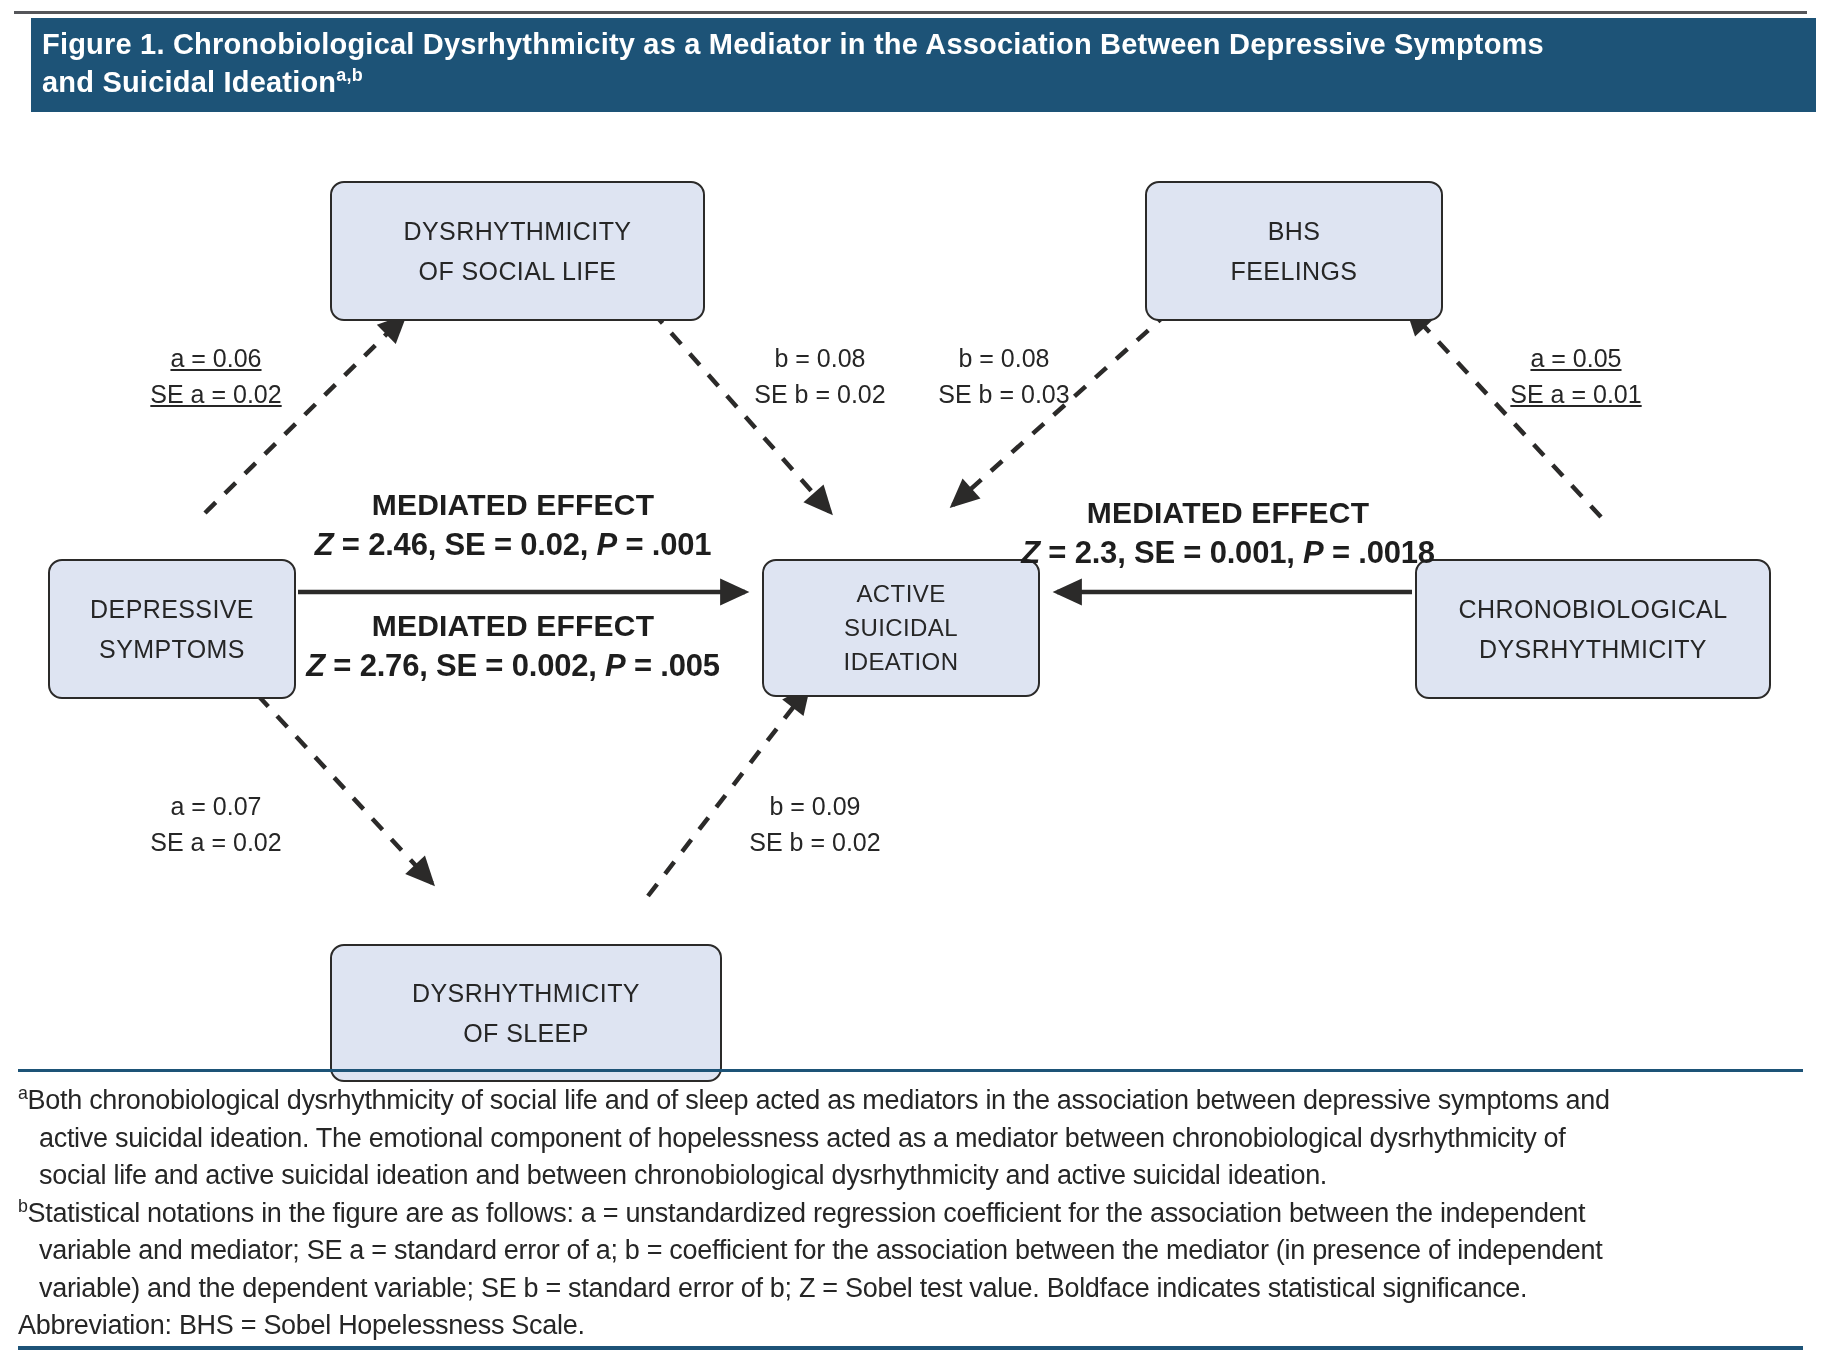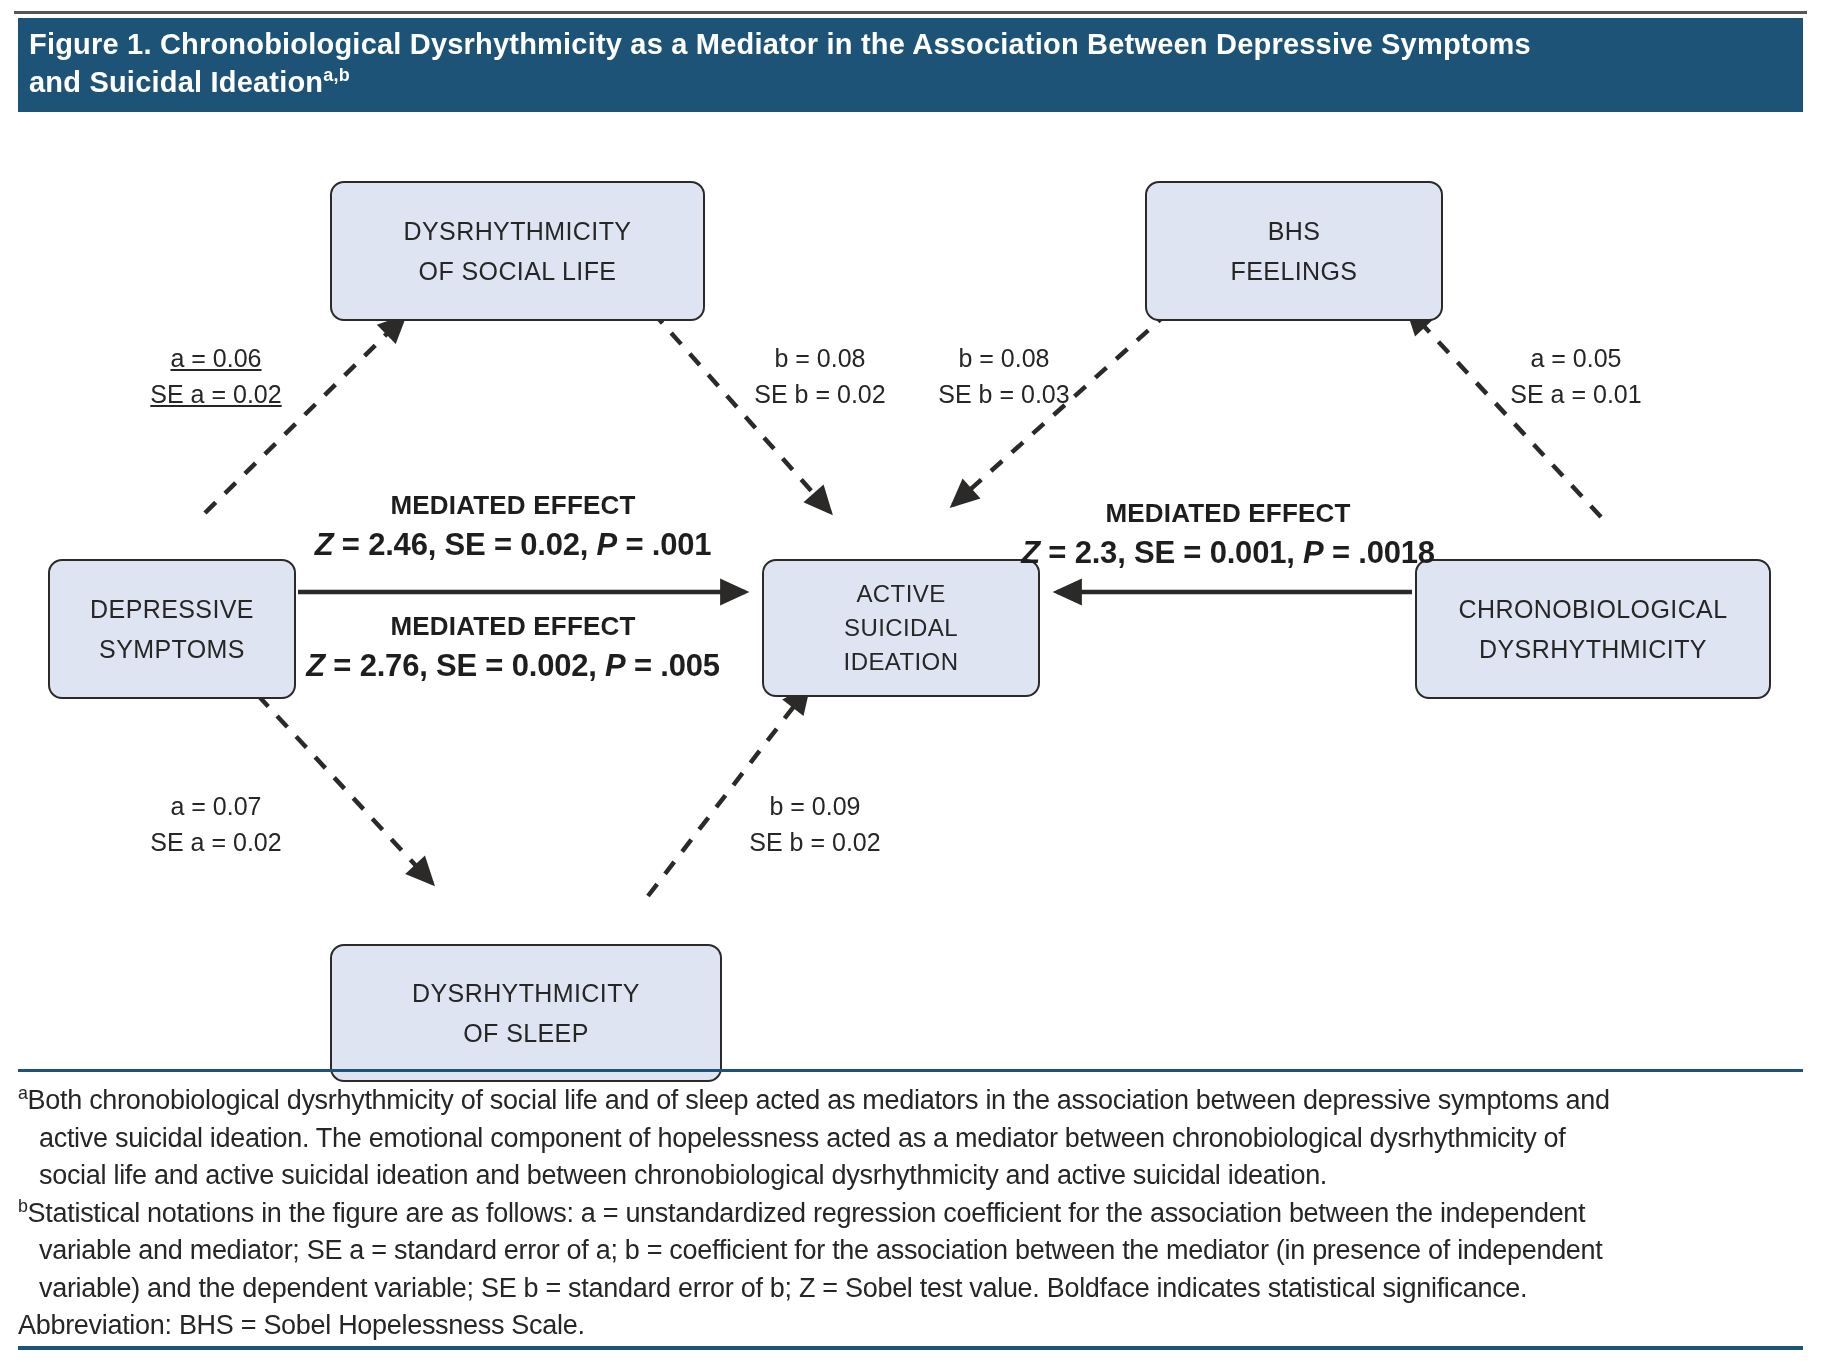--- a/index.html
+++ b/index.html
@@ -10,21 +10,21 @@
     background: #ffffff;
     font-family: "Liberation Sans", sans-serif;
     color: #2b2a29;
     overflow: hidden;
   }
   .top-rule {
     position: absolute; left: 14px; top: 11px;
     width: 1793px; height: 3px; background: #55565a;
   }
   .title-bar {
-    position: absolute; left: 18px; top: 18px;
+    position: absolute; left: 31px; top: 18px;
     width: 1785px; height: 94px;
     background: #1d5377;
     color: #ffffff;
     box-sizing: border-box;
     padding: 7px 0 0 11px;
     font-weight: bold;
     font-size: 29px;
     line-height: 38px;
     letter-spacing: 0.2px;
   }
@@ -64,33 +64,33 @@
     position: absolute;
     transform: translateX(-50%);
     text-align: center;
     font-size: 25px; line-height: 36px;
     color: #262626;
     white-space: nowrap;
   }
   #pl-a-social { left: 216px;  top: 340px; text-decoration: underline; }
   #pl-b-social { left: 820px;  top: 340px; }
   #pl-b-bhs    { left: 1004px; top: 340px; }
-  #pl-a-bhs    { left: 1576px; top: 340px; }
+  #pl-a-bhs    { left: 1576px; top: 340px; text-decoration: underline; }
   #pl-a-sleep  { left: 216px;  top: 788px; }
   #pl-b-sleep  { left: 815px;  top: 788px; }
 
   .meffect {
     position: absolute;
     transform: translateX(-50%);
     text-align: center;
     font-weight: bold;
     color: #1e1e1e;
     white-space: nowrap;
   }
-  .meffect .head { font-size: 26px; line-height: 40px; letter-spacing: 0.2px; }
+  .meffect .head { font-size: 30px; line-height: 40px; letter-spacing: 0.2px; }
   .meffect .val  { font-size: 31px; line-height: 40px; letter-spacing: -0.2px; }
   .it { font-style: italic; }
   #me-social { left: 513px;  top: 485px; }
   #me-sleep  { left: 513px;  top: 606px; }
   #me-bhs    { left: 1228px; top: 493px; }
 
   
   .fn-rule-top {
     position: absolute; left: 18px; top: 1069px;
     width: 1785px; height: 3px; background: #1d5377;

